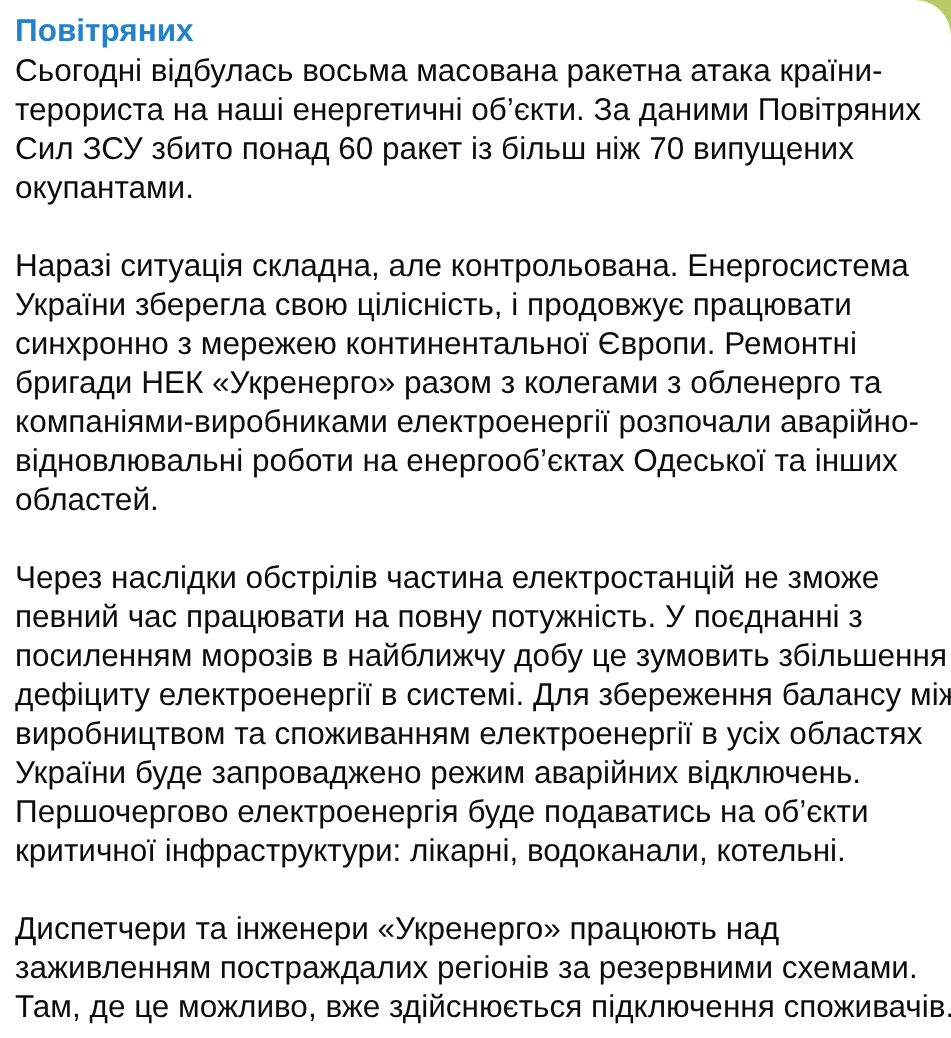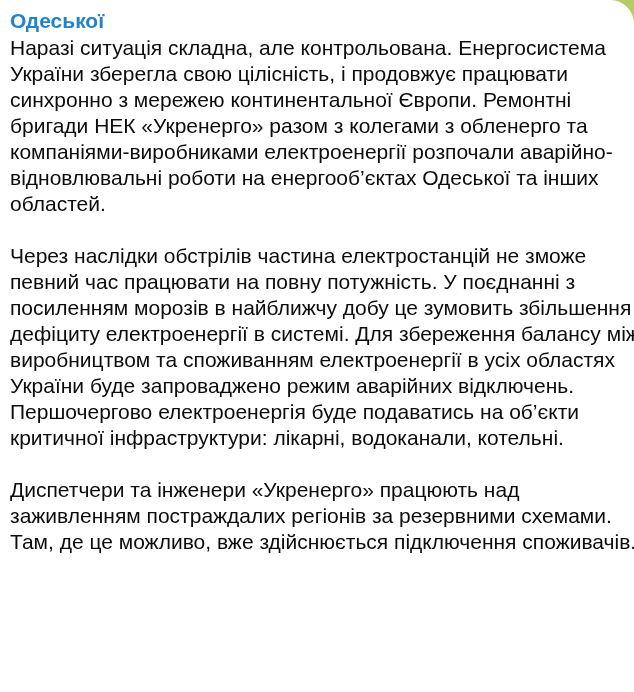--- a/index.html
+++ b/index.html
@@ -37,22 +37,26 @@
     line-height: 26px;
     white-space: pre;
     margin: 0 0 26px 0;
   }
   .msg-text p:last-child { margin-bottom: 0; }
 </style>
 </head>
 <body>
 
 <div class="bubble">
-  <div class="sender">Одеської</div>
+  <div class="sender">Повітряних</div>
   <div class="msg-text">
+    <p>Сьогодні відбулась восьма масована ракетна атака країни-
+терориста на наші енергетичні об’єкти. За даними Повітряних
+Сил ЗСУ збито понад 60 ракет із більш ніж 70 випущених
+окупантами.</p>
     <p>Наразі ситуація складна, але контрольована. Енергосистема
 України зберегла свою цілісність, і продовжує працювати
 синхронно з мережею континентальної Європи. Ремонтні
 бригади НЕК «Укренерго» разом з колегами з обленерго та
 компаніями-виробниками електроенергії розпочали аварійно-
 відновлювальні роботи на енергооб’єктах Одеської та інших
 областей.</p>
     <p>Через наслідки обстрілів частина електростанцій не зможе
 певний час працювати на повну потужність. У поєднанні з
 посиленням морозів в найближчу добу це зумовить збільшення

